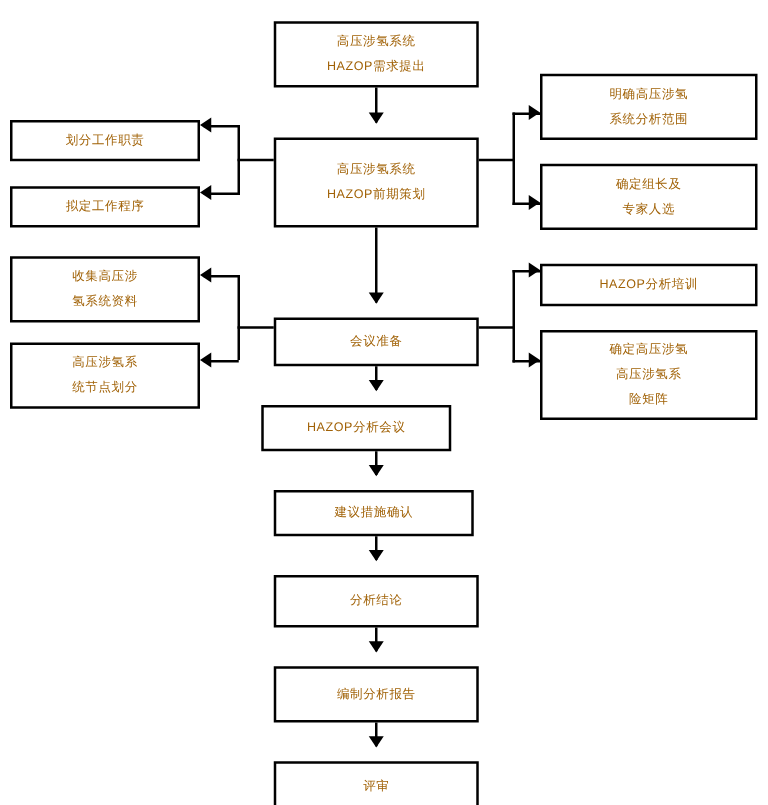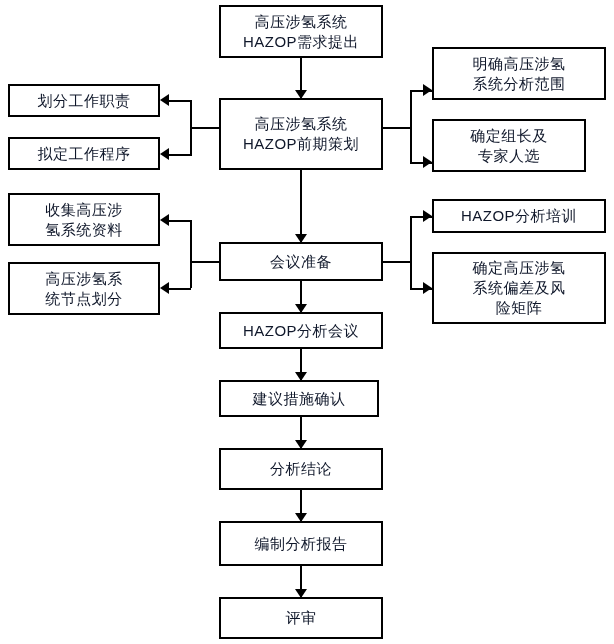--- a/index.html
+++ b/index.html
@@ -19,26 +19,27 @@
   }
   .node {
     position: absolute;
     box-sizing: border-box;
     border: 2px solid #000000;
     background: #ffffff;
     display: flex;
     align-items: center;
     justify-content: center;
     text-align: center;
-    color: #0f172a;
-    font-size: 15px;
+    color: #a16207;
+    font-size: 10px;
     line-height: 20px;
     letter-spacing: 0.5px;
     padding: 2px 4px;
     z-index: 2;
+    margin-top: 12px;
   }
   .node span {
     display: block;
     white-space: pre-line;
   }
   .line {
     position: absolute;
     background: #000000;
     z-index: 1;
   }
@@ -136,21 +137,21 @@
 
   <div class="node" style="left:8px; top:137px; width:152px; height:33px;">
     <span>拟定工作程序</span>
   </div>
 
   <div class="node" style="left:432px; top:47px; width:174px; height:53px;">
     <span>明确高压涉氢
 系统分析范围</span>
   </div>
 
-  <div class="node" style="left:432px; top:119px; width:154px; height:53px;">
+  <div class="node" style="left:432px; top:119px; width:174px; height:53px;">
     <span>确定组长及
 专家人选</span>
   </div>
 
   <div class="node" style="left:8px; top:262px; width:152px; height:53px;">
     <span>高压涉氢系
 统节点划分</span>
   </div>
 
   <div class="node" style="left:8px; top:193px; width:152px; height:53px;">
@@ -161,25 +162,25 @@
   <div class="node" style="left:219px; top:242px; width:164px; height:39px;">
     <span>会议准备</span>
   </div>
 
   <div class="node" style="left:432px; top:199px; width:174px; height:34px;justify-content:center;">
     <span>HAZOP分析培训</span>
   </div>
 
   <div class="node" style="left:432px; top:252px; width:174px; height:72px;">
     <span>确定高压涉氢
-系统偏差及风
+高压涉氢系
 险矩阵</span>
   </div>
 
-  <div class="node" style="left:219px; top:312px; width:164px; height:37px;">
+  <div class="node" style="left:209px; top:312px; width:152px; height:37px;">
     <span>HAZOP分析会议</span>
   </div>
 
   <div class="node" style="left:219px; top:380px; width:160px; height:37px;">
     <span>建议措施确认</span>
   </div>
 
   <div class="node" style="left:219px; top:448px; width:164px; height:42px;">
     <span>分析结论</span>
   </div>

